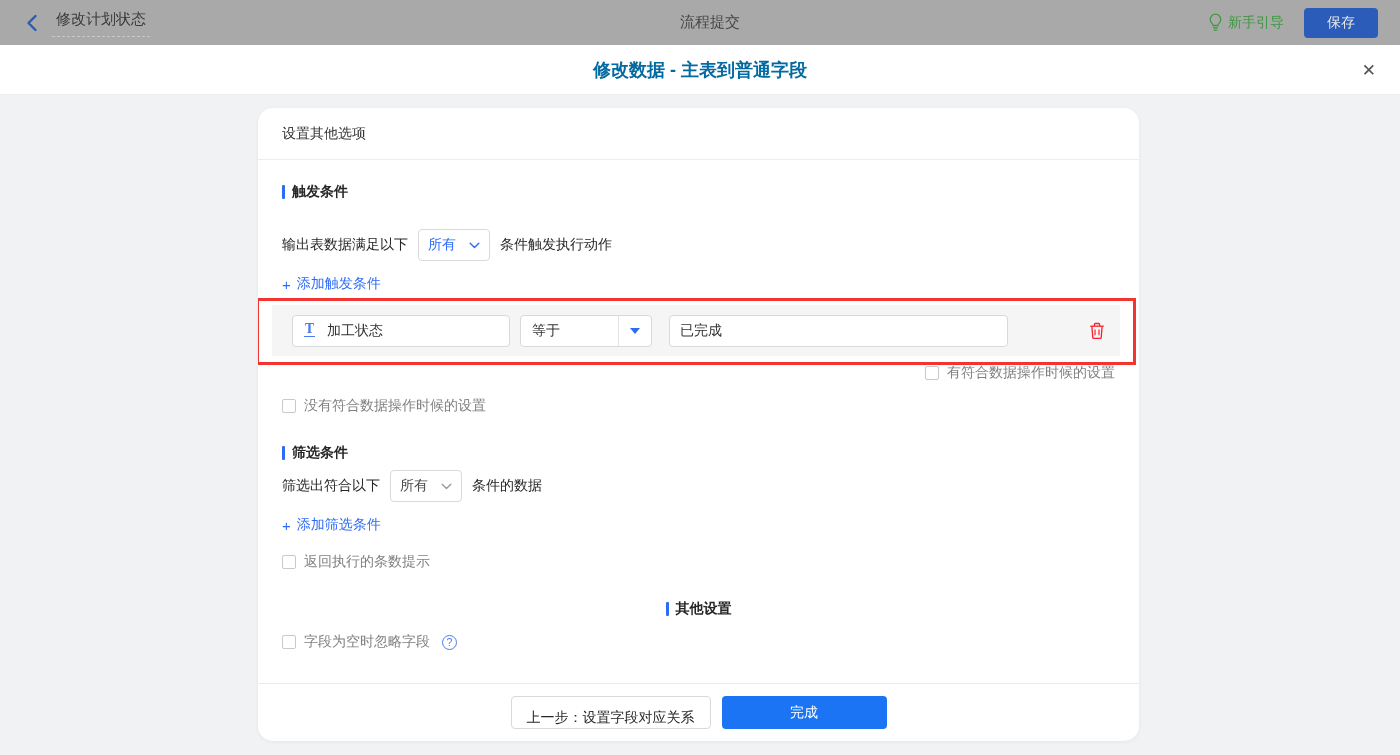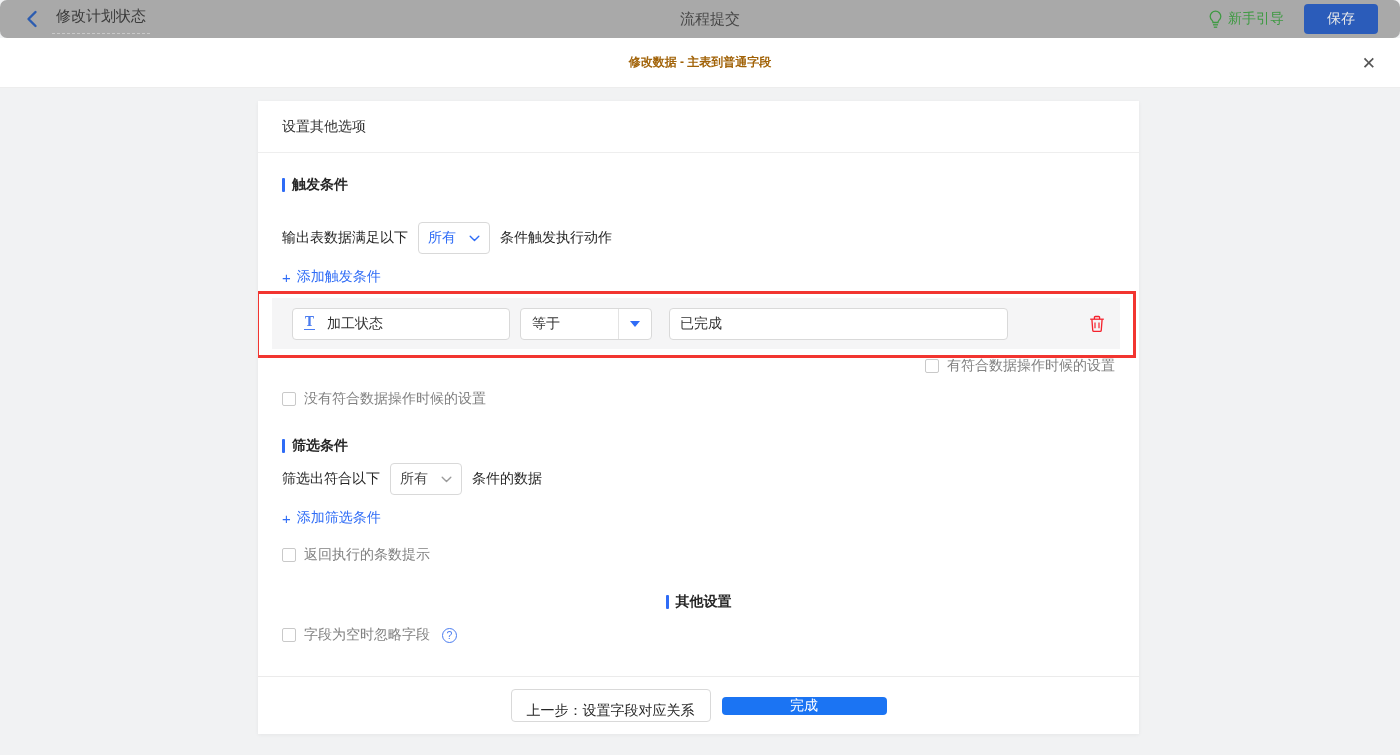--- a/index.html
+++ b/index.html
@@ -1,36 +1,36 @@
 <!DOCTYPE html>
 <html><head>
 <meta charset="utf-8">
 <style>
   * { margin:0; padding:0; box-sizing:border-box; }
   html,body { width:1400px; height:755px; overflow:hidden; }
   body { font-family:"Liberation Sans","DejaVu Sans",sans-serif; background:#f1f2f3; font-size:14px; color:#262626; }
 
   
-  .topbar { position:relative; height:38px; background:#a9a9a9; display:flex; align-items:center;border-radius:7px; }
+  .topbar { position:relative; height:45px; background:#a9a9a9; display:flex; align-items:center; }
   .topbar-left { display:flex; align-items:center; padding-left:26px; gap:14px; }
   .back-btn { display:flex; align-items:center; cursor:pointer; }
   .top-title { font-size:15px; color:#3b3b3b; padding:2px 4px 7px 4px; border-bottom:1px dashed #c9c9c9; }
   .topbar-center { position:absolute; left:0; right:0; text-align:center; font-size:15px; color:#474747; pointer-events:none;margin-left:20px; }
   .topbar-right { margin-left:auto; display:flex; align-items:center; gap:20px; padding-right:22px; position:relative; z-index:1; }
   .guide { display:flex; align-items:center; gap:5px; color:#3f9a43; font-size:14px; cursor:pointer; }
   .save-btn { background:#2b5cba; color:#e9e9e9; border:none; border-radius:4px; font-size:14px; padding:6px 23px; cursor:pointer; }
 
   
   .dialog-header { position:relative; height:50px; background:#fff; border-bottom:1px solid #ededed; display:flex; align-items:center; justify-content:center; }
-  .dialog-title { font-size:12px; font-weight:700; color:#a16207; }
+  .dialog-title { font-size:18px; font-weight:700; color:#0369a1; }
   .close-btn { position:absolute; right:24px; top:50%; transform:translateY(-50%); font-size:17px; color:#565656; cursor:pointer; line-height:1; }
 
   
   .dialog-body { height:660px; background:#f1f2f3; padding-top:13px; }
-  .panel { width:881px; height:633px; margin-left:258px; background:#fff; border-radius:0; box-shadow:0 1px 4px rgba(0,0,0,.05); display:flex; flex-direction:column; }
+  .panel { width:881px; height:633px; margin-left:258px; background:#fff; border-radius:15px; box-shadow:0 1px 4px rgba(0,0,0,.05); display:flex; flex-direction:column; }
   .panel-header { height:52px; flex:none; display:flex; align-items:center; padding-left:24px; font-size:14px; color:#333; border-bottom:1px solid #eee; }
   .panel-content { flex:1; padding:0 24px; overflow:hidden; }
   .panel-footer { height:58px; flex:none; border-top:1px solid #ebebeb; display:flex; align-items:center; justify-content:center; gap:11px; }
 
   .section-title { display:flex; align-items:center; gap:7px; font-weight:700; font-size:14px; color:#262626; height:16px; }
   .section-bar { width:3px; height:14px; background:#2f6cf6; border-radius:1px; }
 
   .sentence-row { display:flex; align-items:center; gap:10px; height:32px; font-size:14px; color:#262626; }
   .mini-select { height:32px; width:72px; border:1px solid #d9d9d9; border-radius:4px; background:#fff; display:flex; align-items:center; justify-content:space-between; padding:0 9px; cursor:pointer; }
   .mini-select .val-blue { color:#2f6cf6; }
@@ -63,21 +63,21 @@
   .mt-link { margin-top:13px; }
   .mt-cb1 { margin-top:-3px; position:relative; z-index:1;justify-content:flex-end; }
   .mt-cb2 { margin-top:11px; }
   .mt-title2 { margin-top:28px; }
   .mt-sentence2 { margin-top:9px; }
   .mt-cb3 { margin-top:16px; }
   .mt-title3 { margin-top:28px;justify-content:center; }
   .mt-cb4 { margin-top:14px; }
 
   .prev-btn { height:33px; background:#fff; border:1px solid #d9d9d9; border-radius:4px; font-size:14px; color:#262626; padding:12px 15px; cursor:pointer; font-family:inherit; }
-  .done-btn { height:18px; width:165px; background:#1b74f3; border:none; border-radius:4px; font-size:14px; color:#fff; cursor:pointer; font-family:Liberation Serif, serif; }
+  .done-btn { height:33px; width:165px; background:#1b74f3; border:none; border-radius:4px; font-size:14px; color:#fff; cursor:pointer; font-family:Liberation Serif, serif; }
 </style>
 </head>
 <body>
 
 <div class="topbar">
   <div class="topbar-left">
     <span class="back-btn">
       <svg width="12" height="18" viewBox="0 0 12 18">
         <polyline points="9.5,2 2.5,9 9.5,16" fill="none" stroke="#2c5cb0" stroke-width="2.4" stroke-linecap="round" stroke-linejoin="round"></polyline>
       </svg>

